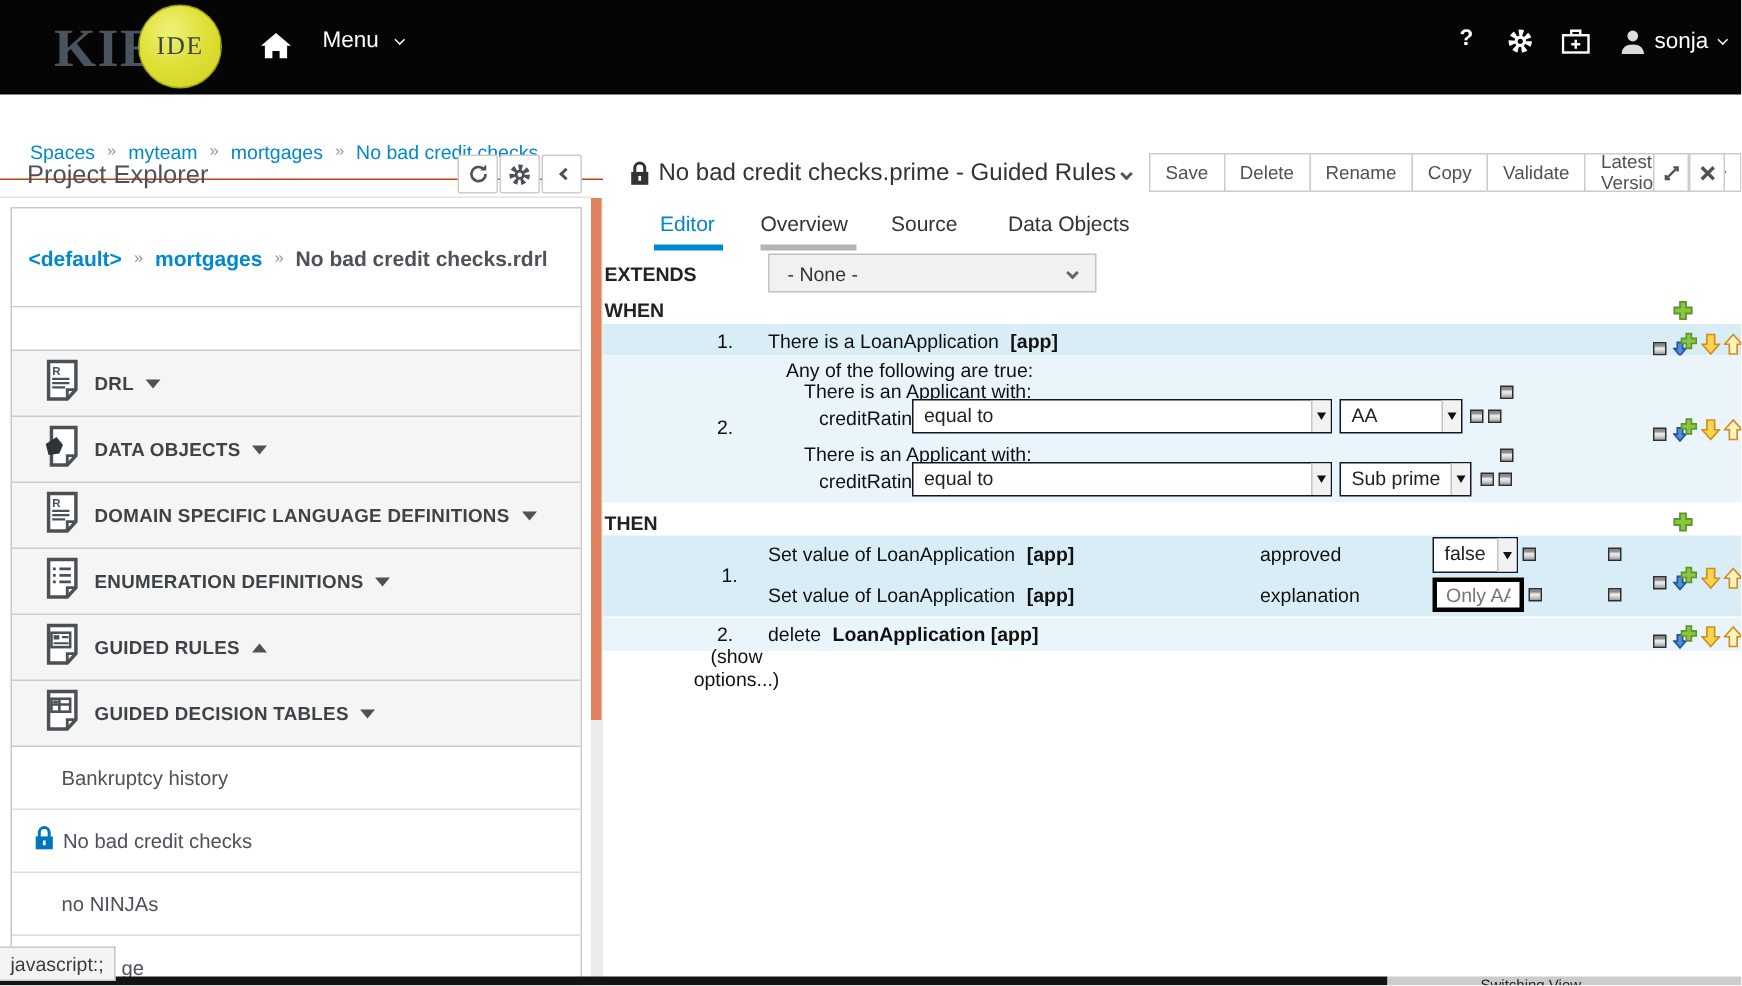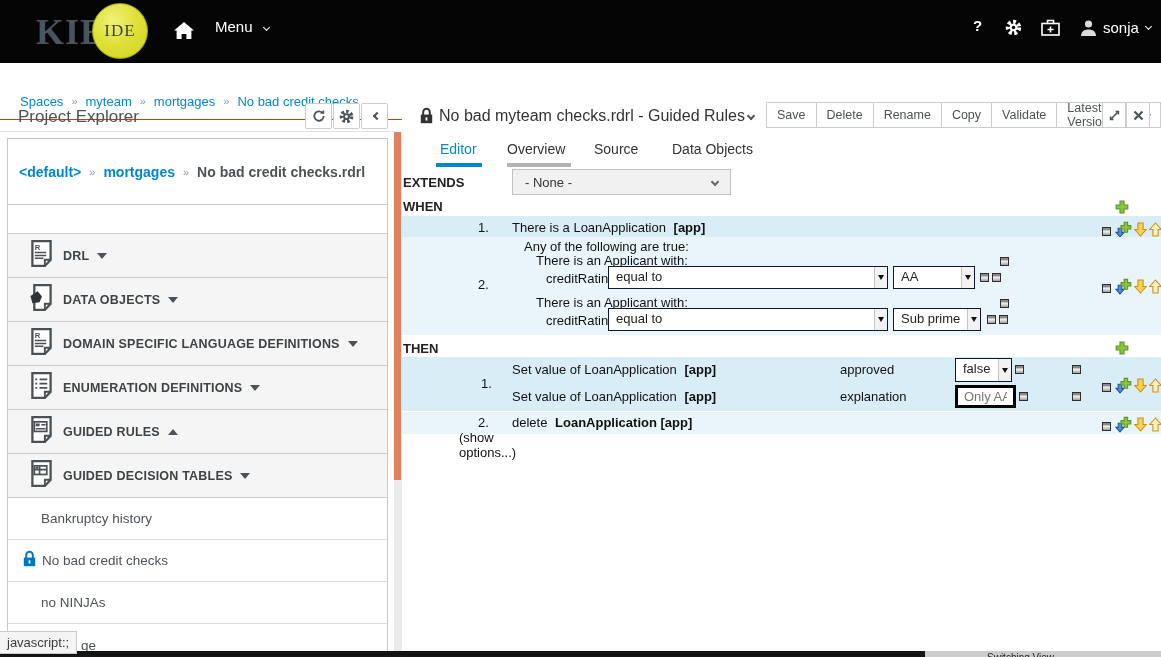--- a/index.html
+++ b/index.html
@@ -261,21 +261,21 @@
   <div class="abs split-thumb"></div>
 
   <div class="abs" style="left:402px; top:100px; width:759px; height:32px; background:#fff;">
     <span class="abs" style="left:18px; top:7px;">
       <svg width="13" height="17" viewBox="0 0 13 17">
           <path d="M3.2 8V5a3.3 3.3 0 0 1 6.6 0v3" fill="none" stroke="#333" stroke-width="2"></path>
           <rect x="0.8" y="7.6" width="11.4" height="8.6" fill="#333"></rect>
           <rect x="5.6" y="10.3" width="1.8" height="3.2" fill="#fff"></rect>
         </svg>
     </span>
-    <span class="abs ed-title" style="left:37px; top:7px;">No bad myteam checks.rdrl - Guided Rules</span>
+    <span class="abs ed-title" style="left:37px; top:7px;">No bad credit checks.prime - Guided Rules</span>
     <span class="abs chev" style="left:346px; top:13px; color:#555;"></span>
     <div class="abs" style="left:364px; top:2px; display:flex;align-items:flex-end;">
       <div class="btn">Save</div>
       <div class="btn">Delete</div>
       <div class="btn">Rename</div>
       <div class="btn">Copy</div>
       <div class="btn">Validate</div>
       <div class="btn">
         <span>Latest Version</span>
         <span class="chev chev-sm" style="color:#555; margin-left:8px; position:relative; top:-1px;"></span>
@@ -457,21 +457,21 @@
             <path d="M9.2 1.4h3.4v3.2h3.2V8h-3.2v3.2H9.2V8H6V4.6h3.2z" fill="#8cc63f" stroke="#5d942c" stroke-width="1.1"></path>
           </svg></span>
       <span><svg width="13" height="15" viewBox="0 0 14 16">
             <path d="M4.2 1h5.6v7h3.4L7 15 .8 8h3.4z" fill="#fbd34c" stroke="#cf8f1f" stroke-width="1.2"></path>
           </svg></span>
       <span><svg width="13" height="15" viewBox="0 0 14 16">
             <path d="M4.2 15h5.6V8h3.4L7 1 .8 8h3.4z" fill="#fdf2c2" stroke="#cf8f1f" stroke-width="1.2"></path>
           </svg></span>
     </div>
 
-    <span class="abs rtext" style="left:459px; top:430px; width:64px; white-space:normal; line-height:15px; pointer-events:auto;">(show options...)</span>
+    <span class="abs rtext" style="left:459px; top:430px; width:64px; white-space:normal; line-height:15px; pointer-events:auto;text-align:center;">(show options...)</span>
   </div>
 
   <div class="abs foot-black"></div>
   <div class="abs foot-gray">
     <span class="foot-clip">Switching View</span>
   </div>
   <div class="abs tooltip">javascript:;</div>
 
 </div>
 

